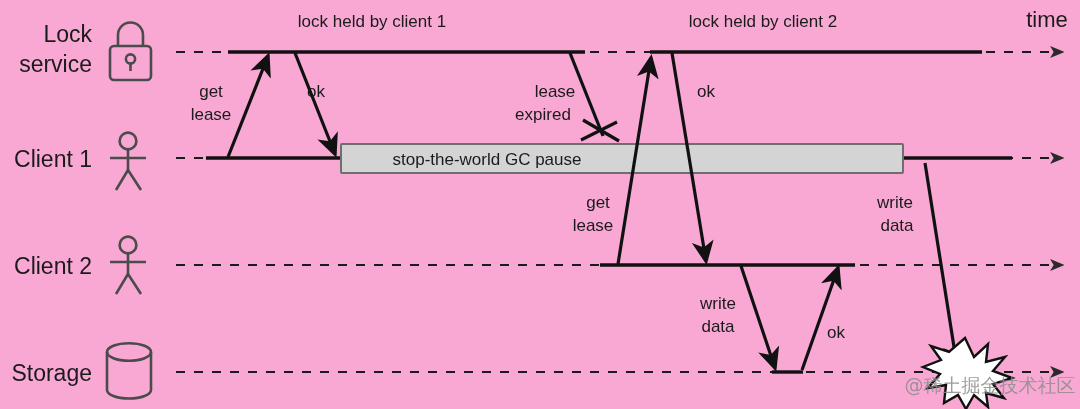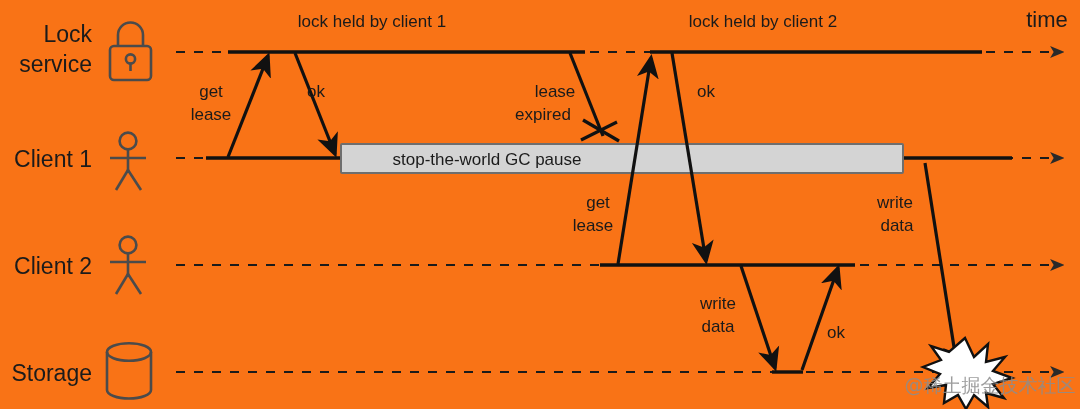--- a/index.html
+++ b/index.html
@@ -10,21 +10,21 @@
   }
   body {
     font-family: "Liberation Sans", "DejaVu Sans", sans-serif;
     color: #1b1b1b;
   }
   #diagram-root {
     position: relative;
     width: 1080px;
     height: 409px;
     overflow: hidden;
-    background: #f97316;
+    background: #f9a8d4;
   }
   svg.canvas {
     position: absolute;
     left: 0;
     top: 0;
     width: 1080px;
     height: 409px;
   }
   .lane-label {
     font-size: 23px;

